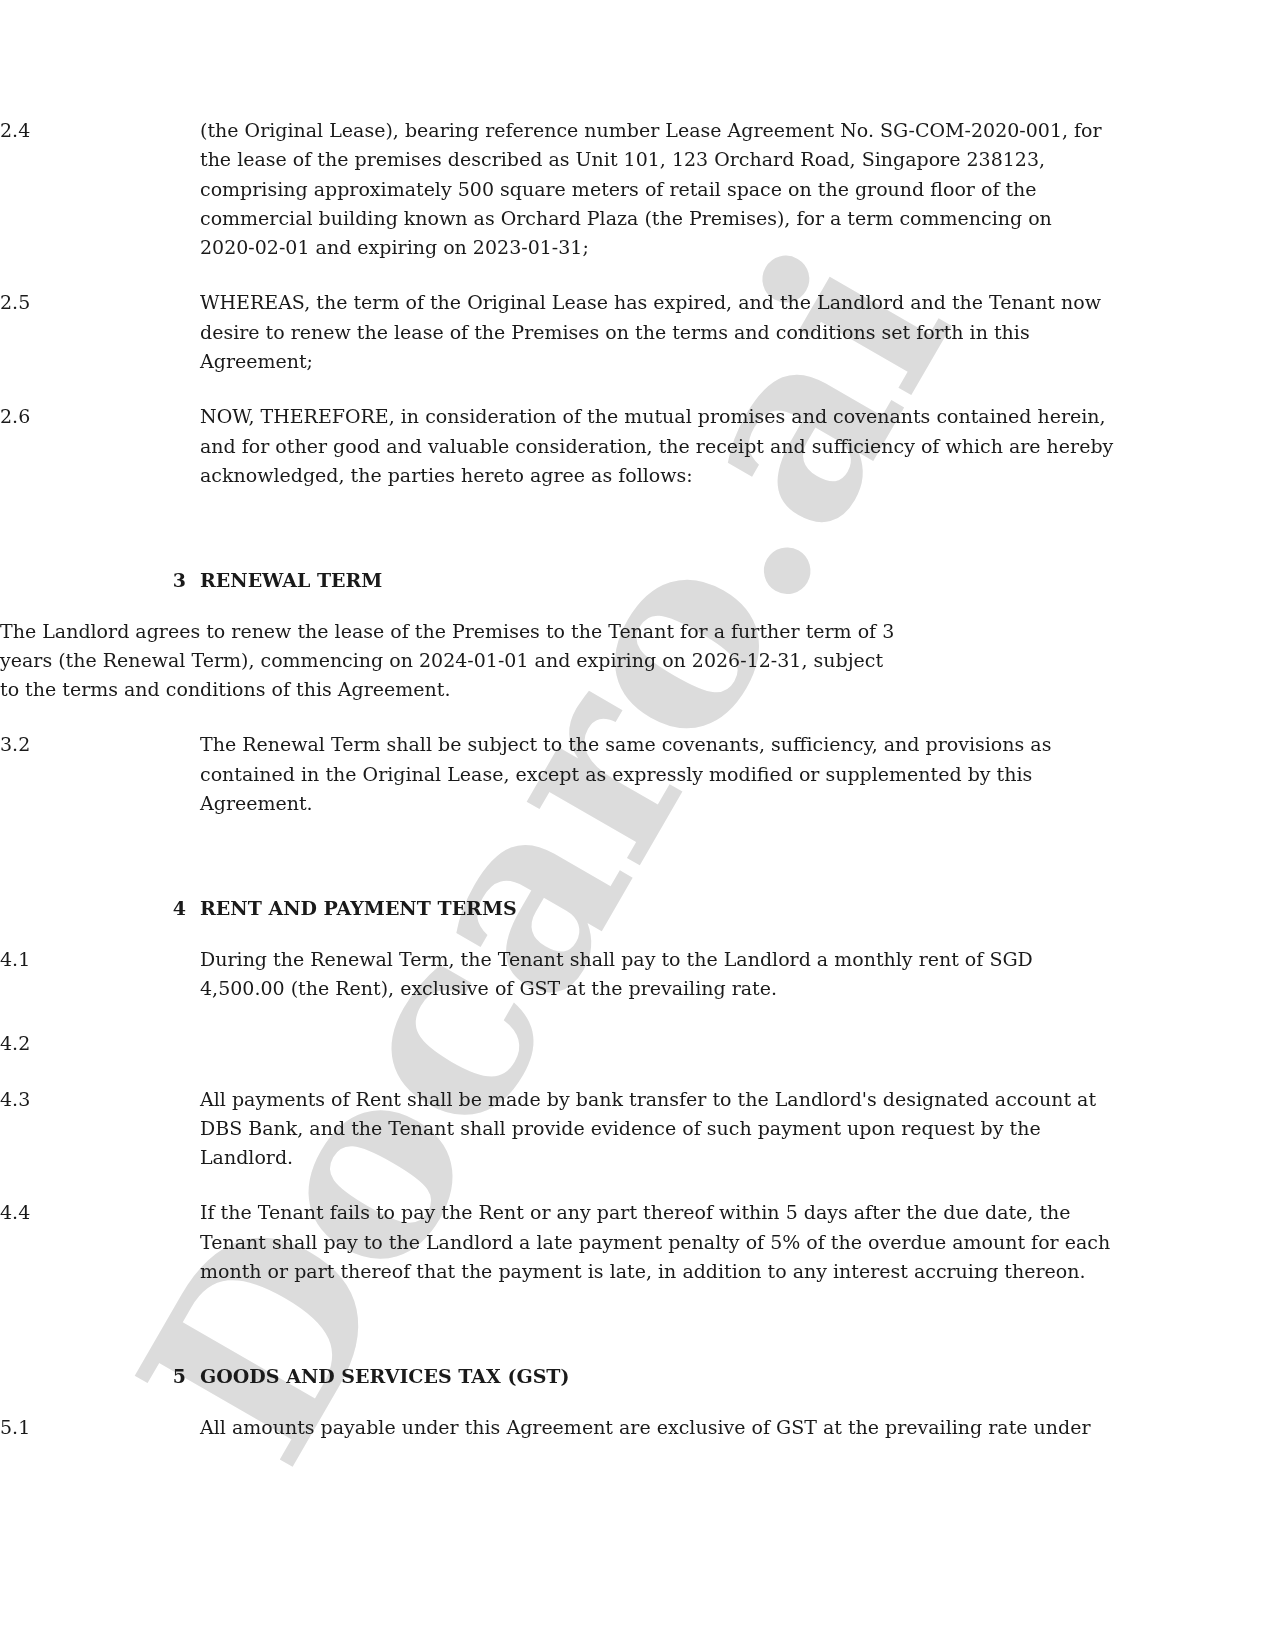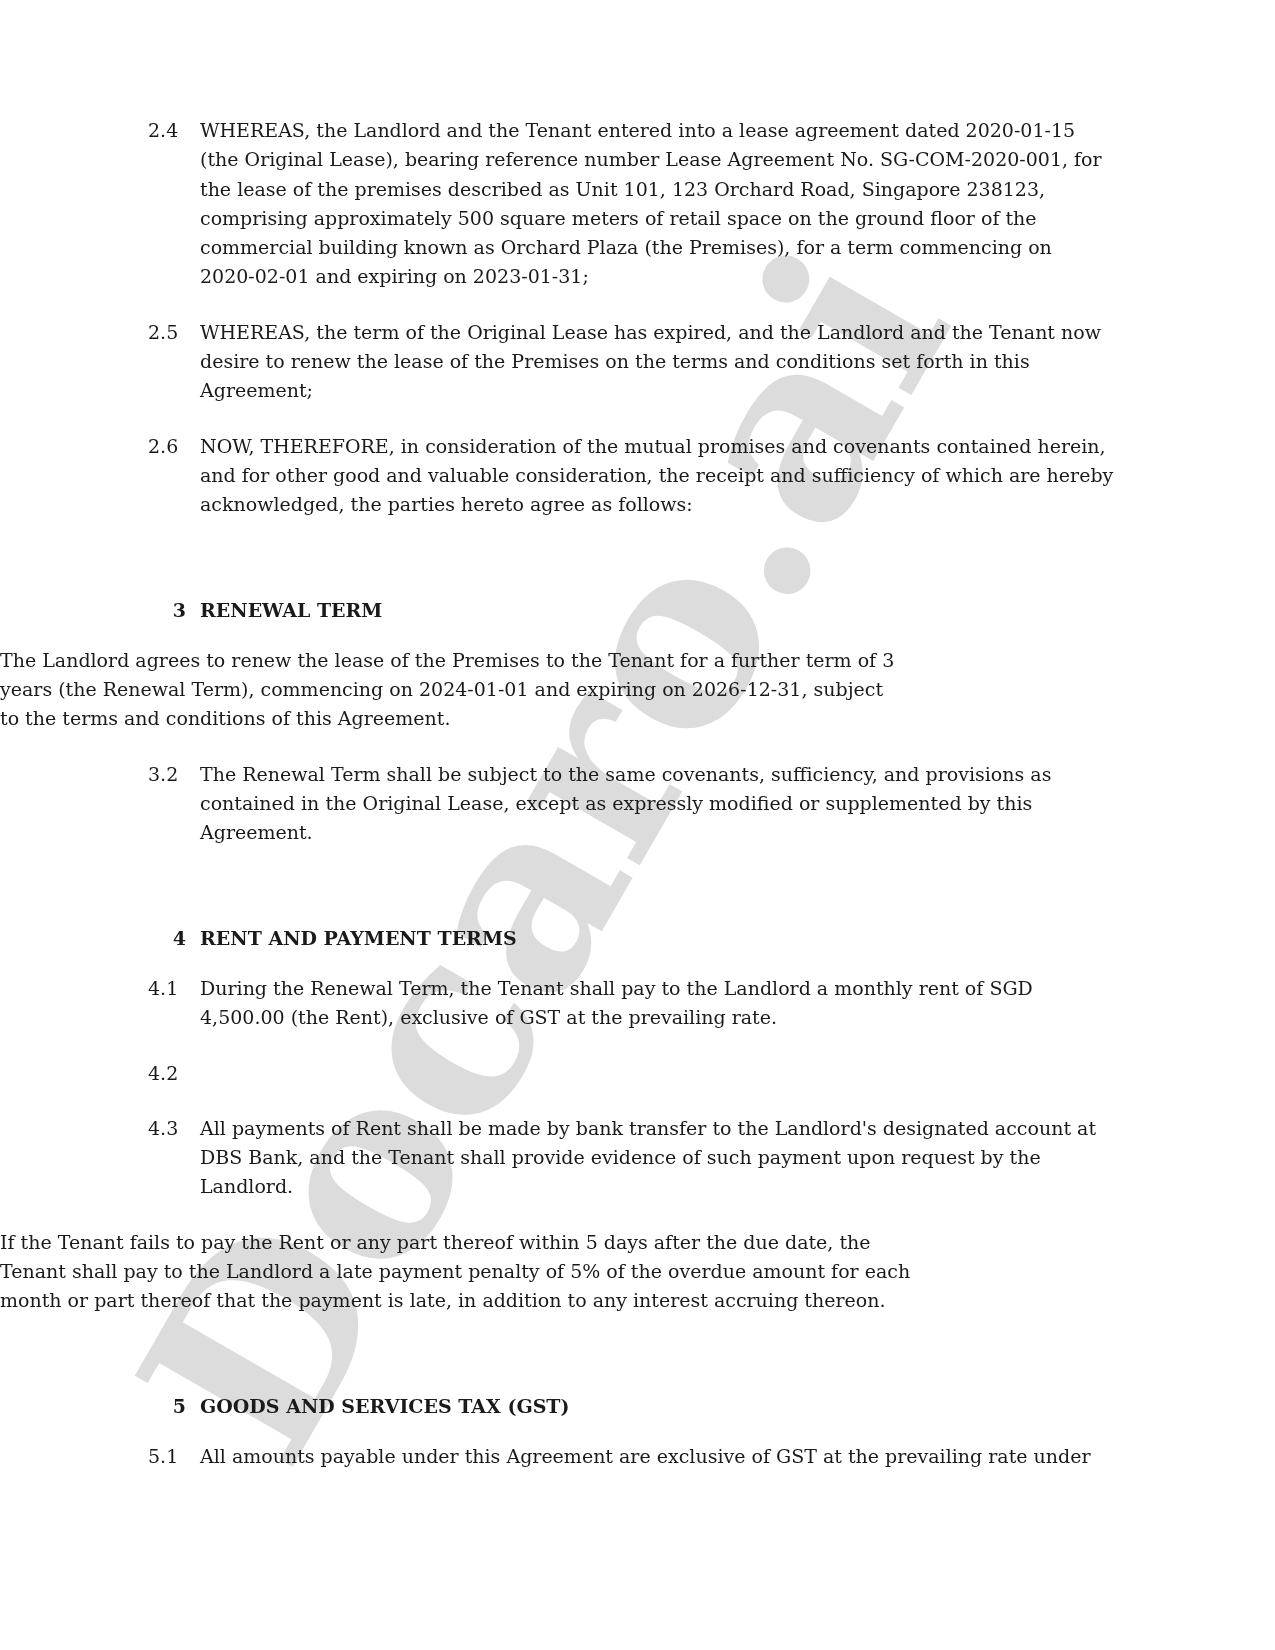--- a/index.html
+++ b/index.html
@@ -29,38 +29,36 @@
     user-select:none;
   }
   .content{
     position:absolute;left:0;top:116px;right:0;
     z-index:1;
   }
   .block{display:flex;margin:0 0 26px 0;}
   .block .num{
     flex:0 0 200px;
     box-sizing:border-box;
-    padding-left:148px;
   }
   .block .text{flex:0 1 auto;}
   .block.heading{margin-top:76px;margin-bottom:21px;font-weight:700;}
   .block.heading .num{padding-left:0;padding-right:14px;text-align:right;}
   .line{white-space:nowrap;}
   .line b{font-weight:400;}
 </style>
 </head>
 <body>
 
 <div class="page">
   <div class="watermark">Docaro.ai</div>
   <main class="content" id="content">
       <div class="block item">
         <div class="num">2.4</div>
         <div class="text">
-          <div class="line"><span>WHEREAS, the Landlord and the Tenant entered into a lease agreement dated 2020-01-15</span></div>
           <div class="line"><span>(the </span><b>Original Lease</b><span>), bearing reference number Lease Agreement No. SG-COM-2020-001, for</span></div>
           <div class="line"><span>the lease of the premises described as Unit 101, 123 Orchard Road, Singapore 238123,</span></div>
           <div class="line"><span>comprising approximately 500 square meters of retail space on the ground floor of the</span></div>
           <div class="line"><span>commercial building known as Orchard Plaza (the </span><b>Premises</b><span>), for a term commencing on</span></div>
           <div class="line"><span>2020-02-01 and expiring on 2023-01-31;</span></div>
         </div>
       </div>
       <div class="block item">
         <div class="num">2.5</div>
         <div class="text">
@@ -116,20 +114,21 @@
       </div>
       <div class="block item">
         <div class="num">4.3</div>
         <div class="text">
           <div class="line"><span>All payments of </span><b>Rent</b><span> shall be made by bank transfer to the Landlord's designated account at</span></div>
           <div class="line"><span>DBS Bank, and the Tenant shall provide evidence of such payment upon request by the</span></div>
           <div class="line"><span>Landlord.</span></div>
         </div>
       </div>
       <div class="block item">
+        <div class="num">4.4</div>
         <div class="text">
           <div class="line"><span>If the Tenant fails to pay the </span><b>Rent</b><span> or any part thereof within 5 days after the due date, the</span></div>
           <div class="line"><span>Tenant shall pay to the Landlord a late payment penalty of 5% of the overdue amount for each</span></div>
           <div class="line"><span>month or part thereof that the payment is late, in addition to any interest accruing thereon.</span></div>
         </div>
       </div>
       <div class="block heading">
         <div class="num">5</div>
         <div class="text">
           <div class="line"><span>GOODS AND SERVICES TAX (GST)</span></div>

